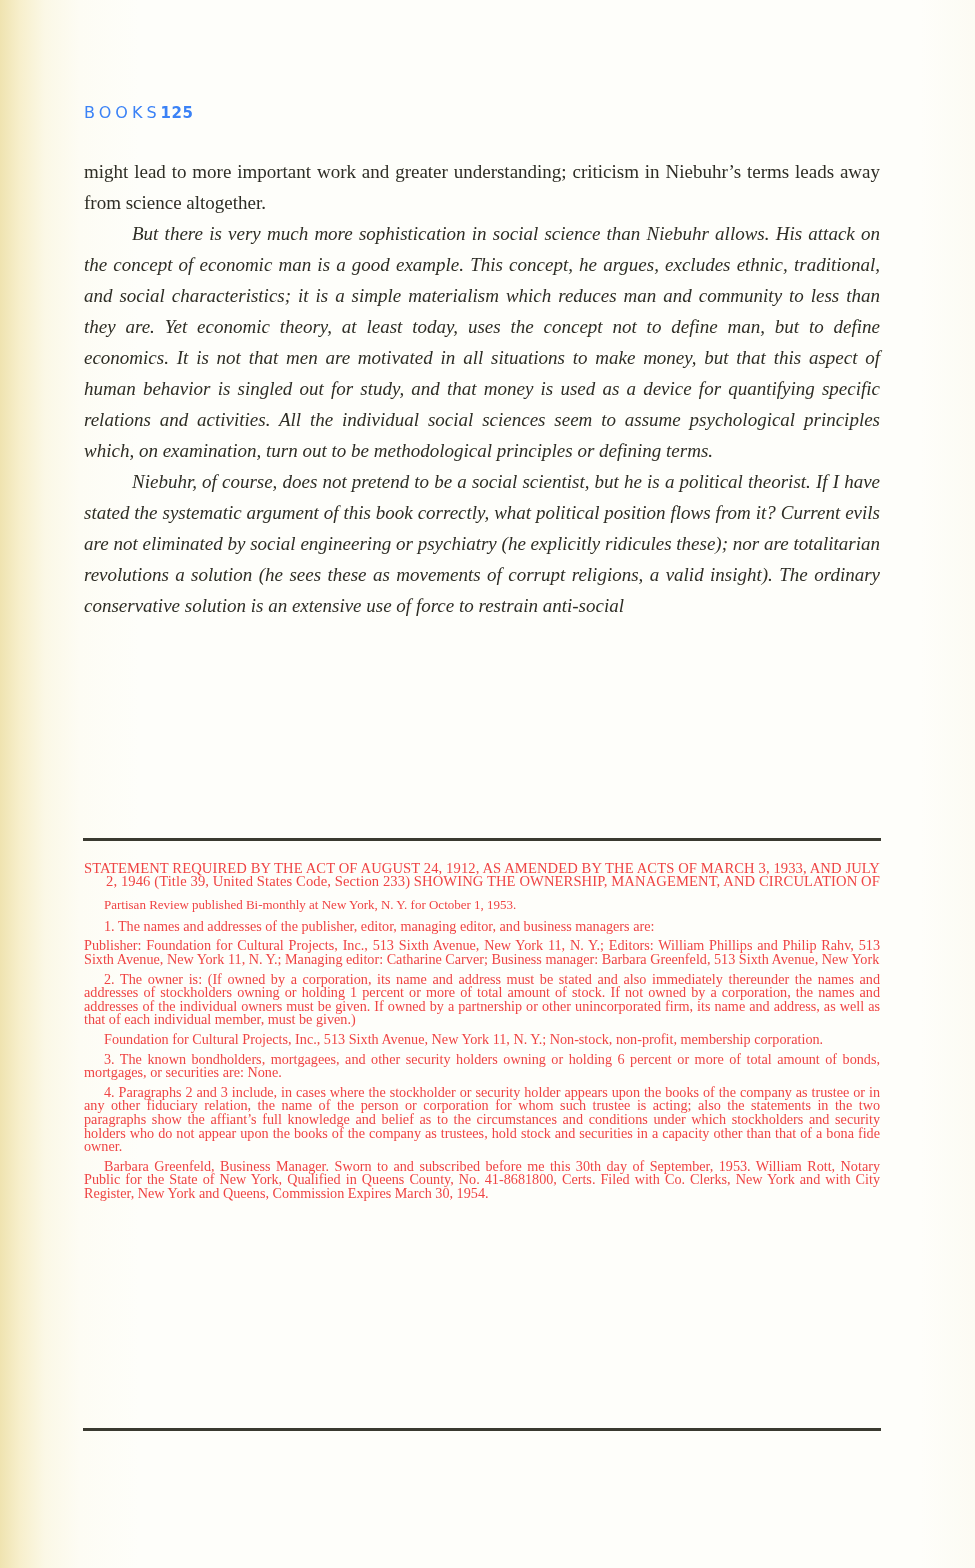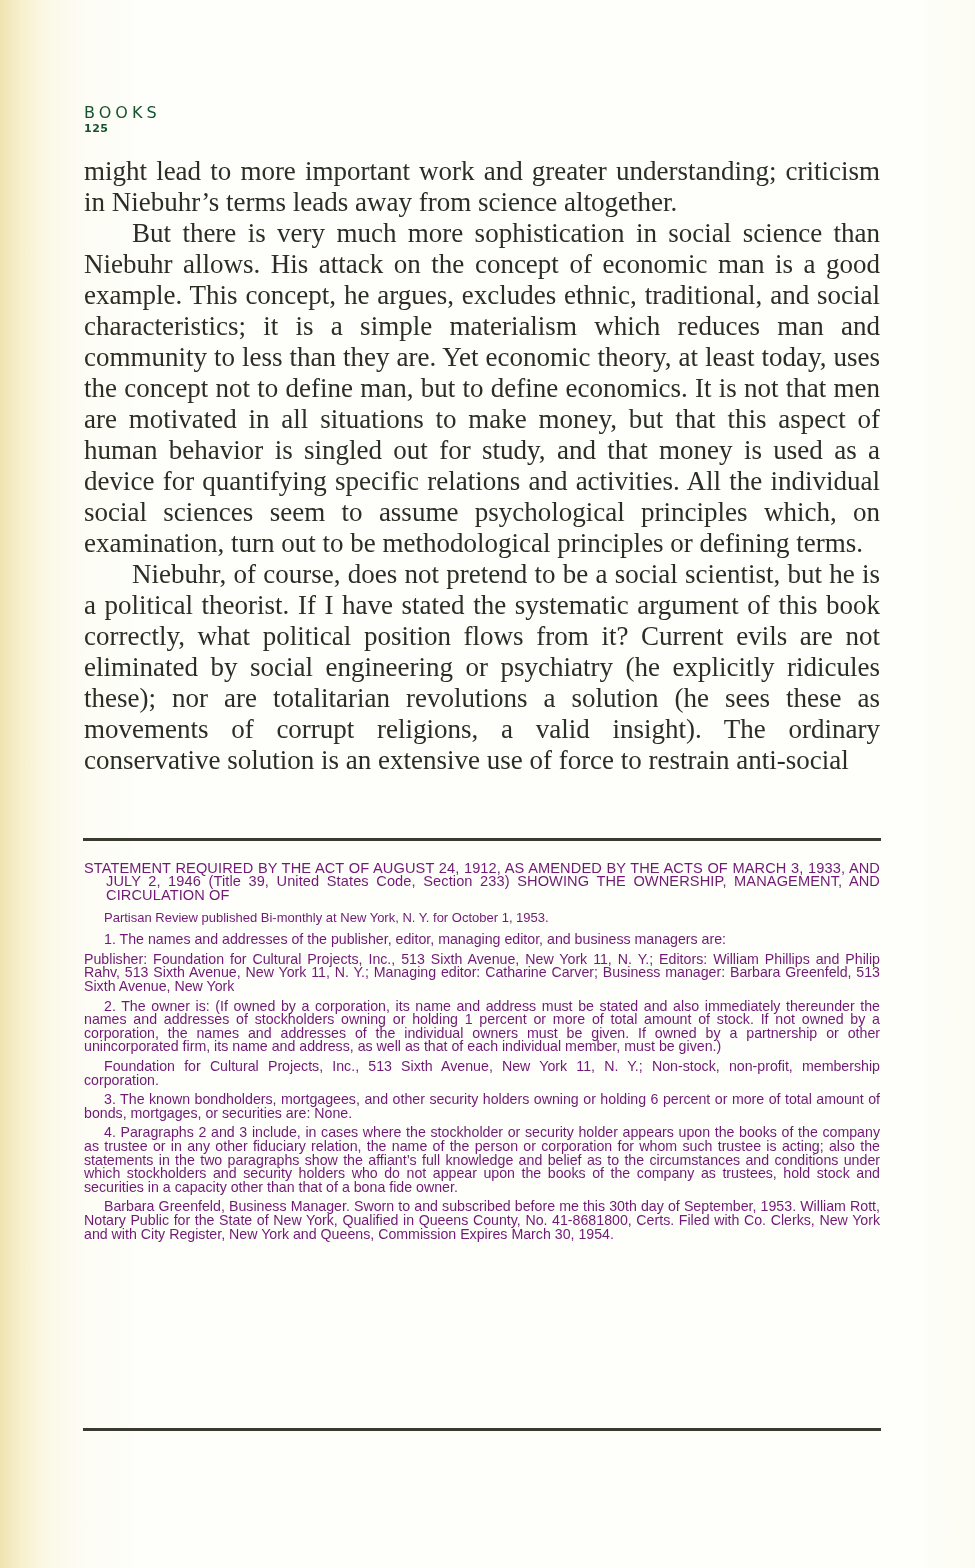--- a/index.html
+++ b/index.html
@@ -12,51 +12,50 @@
       color: #2b2a22;
     }
     .page { position: absolute; left: 0; top: 0; width: 975px; height: 1568px; }
     .running-head {
       position: absolute;
       left: 84px; right: 98px; top: 103px;
       display: flex; justify-content: flex-start; align-items: baseline;
       font-family: "DejaVu Sans", sans-serif;
       font-size: 16px;
       letter-spacing: 4px;
-      color: #14532d;
-      flex-direction: column;
+      color: #3b82f6;
     }
-    .running-head .folio { letter-spacing: 0.5px; font-weight: bold; font-size: 11px; }
+    .running-head .folio { letter-spacing: 0.5px; font-weight: bold; font-size: 15px; }
     .body-text {
       position: absolute;
       left: 84px; width: 796px; top: 156px;
       font-family: "Liberation Serif", serif;
-      font-size: 27px;
+      font-size: 19px;
       line-height: 31px;
       text-align: justify;
       color: #2e2d25;
     }
     .body-text p { margin: 0; }
-    .body-text p.indent { text-indent: 48px; }
+    .body-text p.indent { text-indent: 48px; font-style: italic; }
     .rule {
       position: absolute;
       left: 83px; width: 798px;
       height: 3px;
       background: #3a3a30;
     }
     .rule.top { top: 838px; }
     .rule.bottom { top: 1428px; }
     .statement {
       position: absolute;
       left: 84px; width: 796px; top: 862px;
-      font-family: Liberation Sans, sans-serif;
+      font-family: Liberation Serif, serif;
       font-size: 14.2px;
       line-height: 13.6px;
       text-align: justify;
-      color: #701a75;
+      color: #ef4444;
     }
     .statement .heading {
       margin: 0 0 8px 0;
       text-align: justify;
       padding-left: 22px;
       text-indent: -22px;
       font-size: 14.6px;
       line-height: 13.4px;
       letter-spacing: 0.1px;
     }

